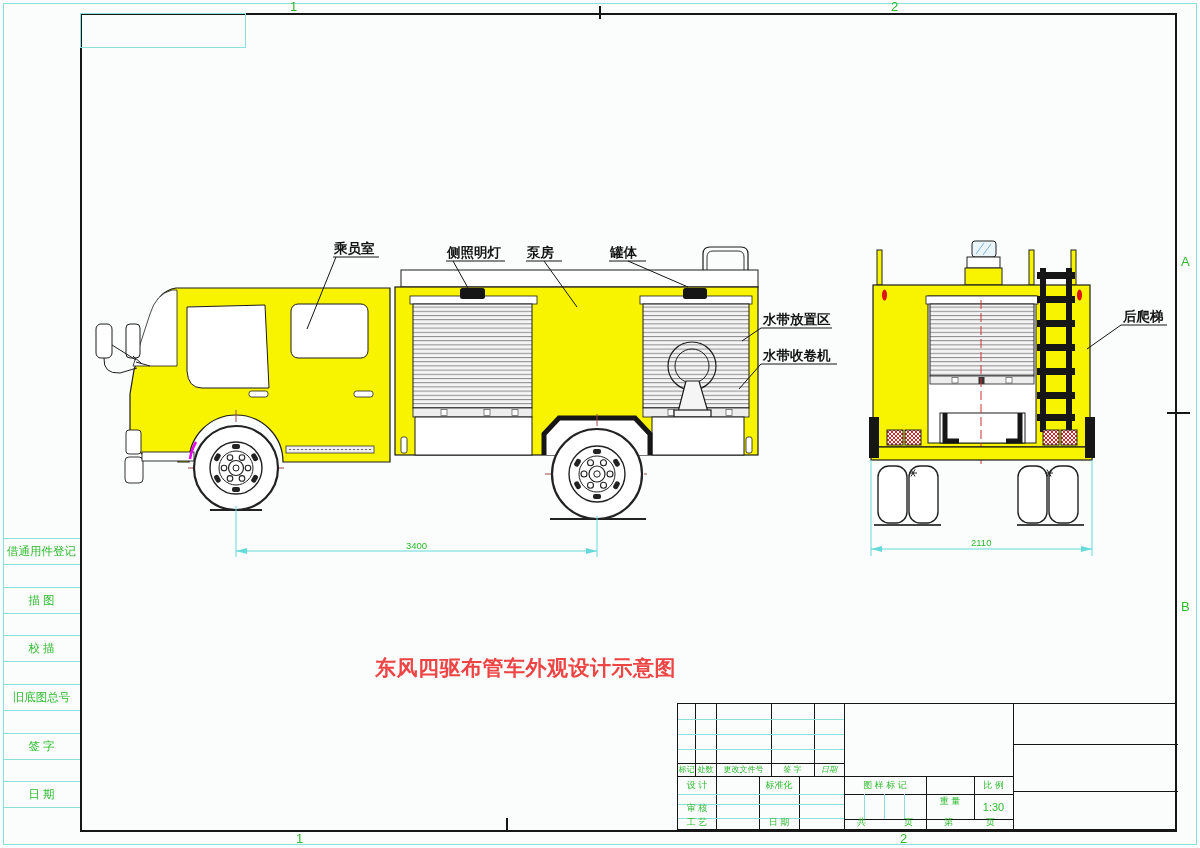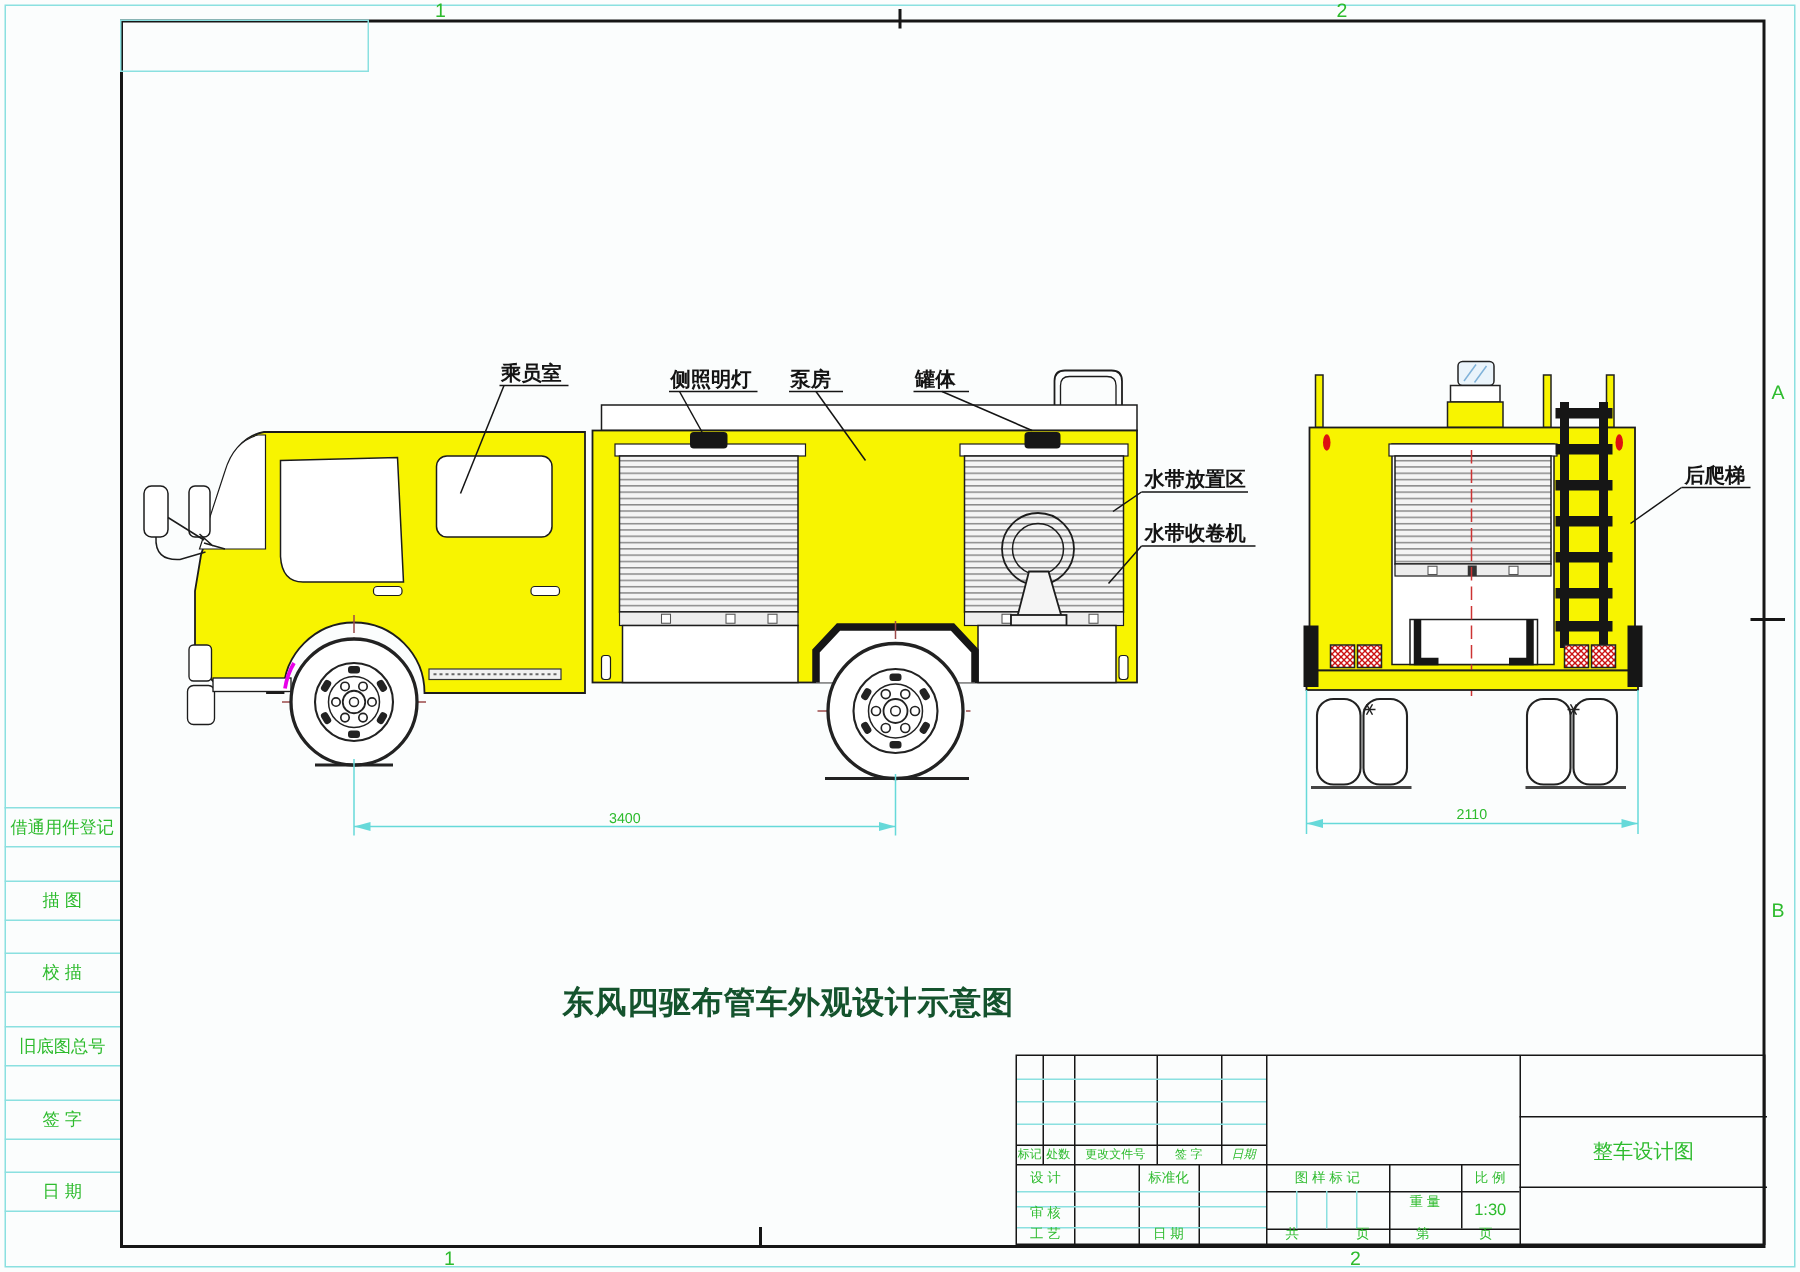--- a/index.html
+++ b/index.html
@@ -9,21 +9,21 @@
   .frame { position:absolute; left:80px; top:13px; width:1097px; height:819px; border:2px solid #161616; }
   .topleft-box { position:absolute; left:80px; top:13px; width:166px; height:35px; border:1px solid #8ae0e0; }
   .marker { position:absolute; color:#2dbb2d; font-size:13px; line-height:13px; }
   .tick { position:absolute; background:#161616; }
   
   .left-strip { position:absolute; left:3px; top:538px; width:77px; height:292px; border-top:1px solid #8ae0e0; overflow:hidden; }
   .sr { border-bottom:1px solid #8ae0e0; display:flex; align-items:center; justify-content:center;
         color:#2dbb2d; font-size:11.5px; white-space:nowrap; }
   .sr-l { height:26px; } .sr-b { height:22.7px; }
   .main-title { position:absolute; left:375px; top:654px; width:310px; height:28px; font-size:21px;
-        font-weight:bold; color:#14532d; white-space:nowrap; letter-spacing:0.5px; }
+        font-weight:bold; color:#ef4444; white-space:nowrap; letter-spacing:0.5px; }
   
   .tb { position:absolute; left:677px; top:703px; width:500px; height:127px; border:1px solid #161616;
         color:#2dbb2d; }
   .tb .vl  { position:absolute; width:1px; background:#161616; }
   .tb .hl  { position:absolute; height:1px; background:#161616; }
   .tb .vlc { position:absolute; width:1px; background:#8ae0e0; }
   .tb .hlc { position:absolute; height:1px; background:#8ae0e0; }
   .tb .cell { position:absolute; display:flex; align-items:center; justify-content:center; white-space:nowrap; }
   .f8  { font-size:8px; }  .f9 { font-size:9px; } .f11 { font-size:11px; }
   .f12 { font-size:12.5px; } .f13 { font-size:13.5px; }
@@ -393,16 +393,15 @@
     <div class="cell f11" style="left:296px;top:90px;width:39px;height:25px;">1:30</div>
     <div class="cell f9 spread" style="left:166px;top:109px;width:82px;height:18px;padding:0 13px;">
       <span>共</span>
       <span>页</span>
     </div>
     <div class="cell f9 spread" style="left:248px;top:109px;width:87px;height:18px;padding:0 18px;">
       <span>第</span>
       <span>页</span>
     </div>
 
-    <div class="cell f13" style="left:335px;top:40px;width:165px;height:47px;">整车设计图</div>
   </div>
 
 </div>
 
 </body></html>

